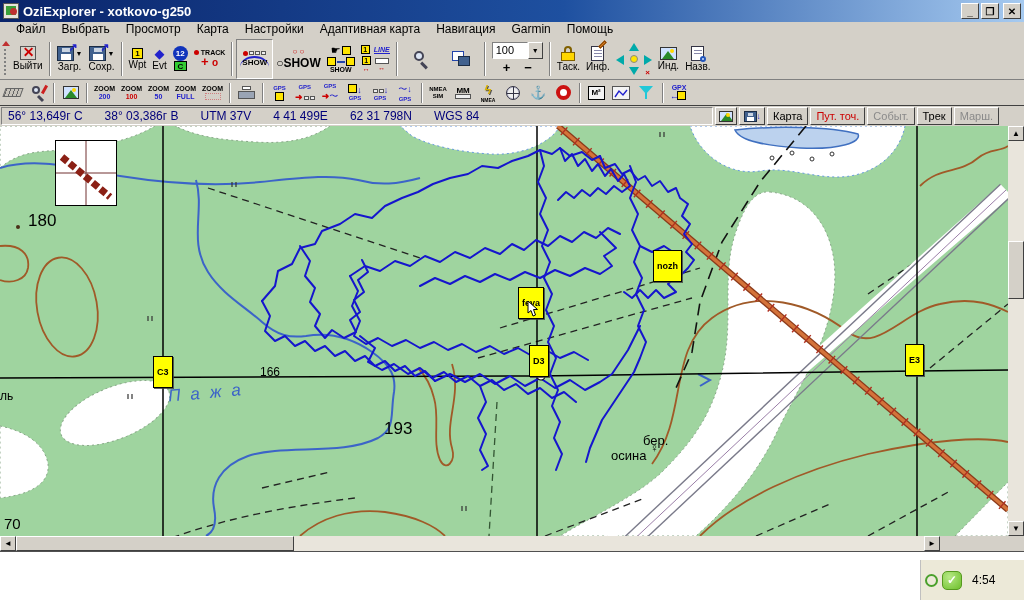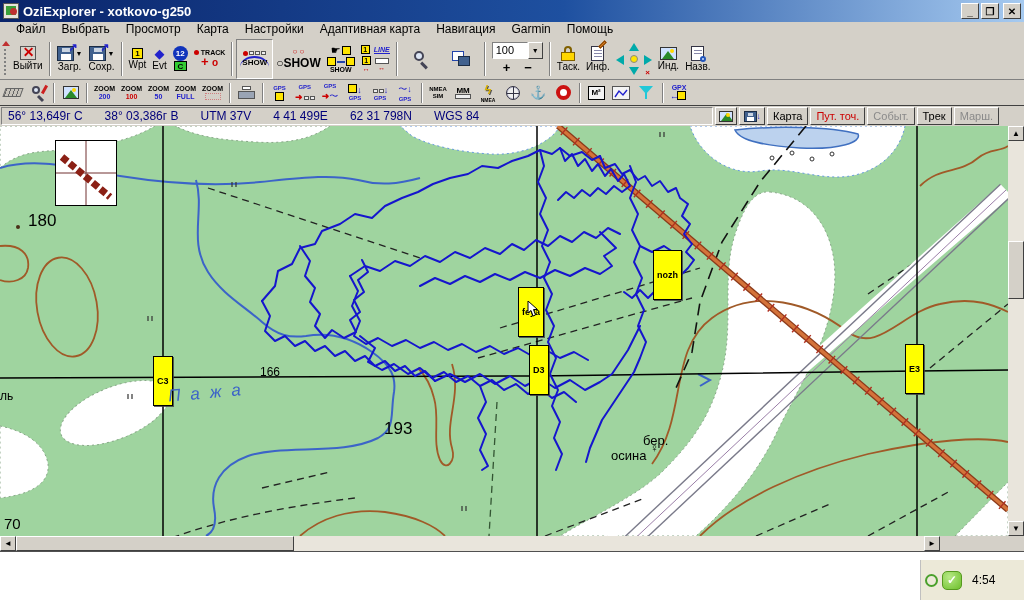--- a/index.html
+++ b/index.html
@@ -116,21 +116,21 @@
   .sbtn.icon { width:22px; padding:0; }
   .sbtn.red { color:#CC0000; }
   .sbtn.dis { color:#8a8a8a; }
 
   
   .maprow { position:relative; height:410px; display:flex; }
   .mapview { position:relative; width:1008px; height:410px; background:#9FD49F; overflow:hidden; }
   .mapview svg { position:absolute; top:0; left:0; }
   .maplabel { position:absolute; color:#000; line-height:1; }
   .wplabel { position:absolute; background:#FFFF00; border:1px solid #000; box-shadow:1px 1px 0 rgba(60,60,60,.8);
-             font-size:9px; font-weight:bold; padding:19px 3px; color:#000; }
+             font-size:9px; font-weight:bold; padding:10px 3px; color:#000; }
   .inset { position:absolute; left:55px; top:14px; width:62px; height:66px; background:#fff; border:1px solid #000; }
   .cursor { position:absolute; left:527px; top:175px; }
 
   
   .vscroll { width:16px; height:410px; background:#E9E5DC; display:flex; flex-direction:column; position:relative; }
   .scrbtn { width:16px; height:15px; background:#D4D0C8; border:1px solid; border-color:#fff #404040 #404040 #fff;
             font-size:8px; display:flex; align-items:center; justify-content:center; color:#000; }
   .vthumb { position:absolute; top:115px; left:0; width:16px; height:58px; background:#D4D0C8;
             border:1px solid; border-color:#fff #404040 #404040 #fff; }
   .hscrollrow { height:15px; background:#D4D0C8; position:relative; }

